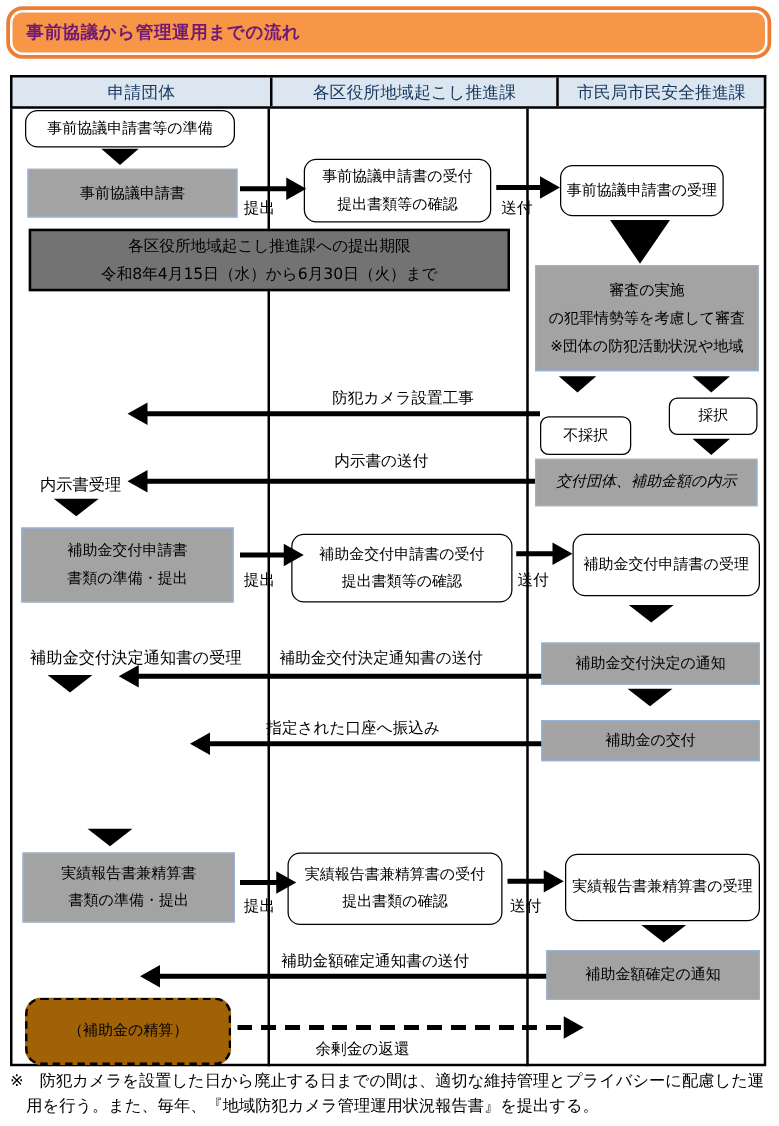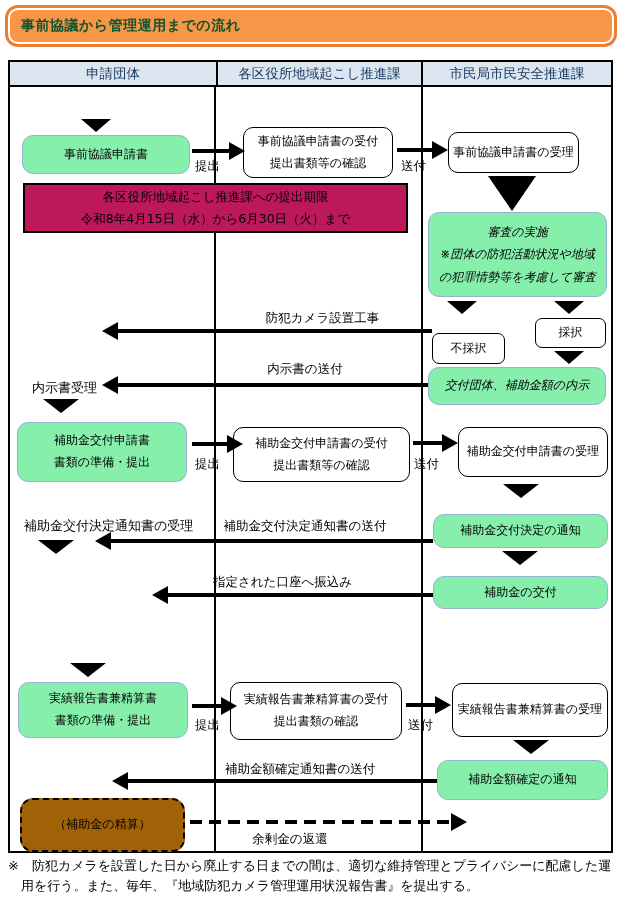--- a/index.html
+++ b/index.html
@@ -4,35 +4,35 @@
 <style>
   * { margin:0; padding:0; box-sizing:border-box; }
   html,body { background:#ffffff; }
   body { font-family:"DejaVu Sans", sans-serif; color:#000; }
   .stage { position:relative; width:623px; height:901px; background:#fff; overflow:hidden; }
   .abs { position:absolute; }
 
   
   .banner { left:5px; top:5px; width:612px; height:42px; border:3px solid #ED7D31; border-radius:13px; background:#fff; padding:2px; }
   .banner-inner { width:100%; height:100%; background:#F79646; border-radius:8px; display:flex; align-items:center; padding-left:11px; }
-  .banner-title { font-weight:bold; font-size:14px; color:#14532d; letter-spacing:0.5px; }
+  .banner-title { font-weight:bold; font-size:14px; color:#701a75; letter-spacing:0.5px; }
 
   
   .table-frame { left:8px; top:60px; width:605px; height:793px; border:2px solid #000; background:transparent; }
   .vline { top:60px; height:793px; width:0; border-left:2px solid #000; z-index:1; }
   .header-row { left:8px; top:60px; width:605px; height:27px; background:#DCE6F1; border:2px solid #000; display:flex; z-index:2; }
   .hcell { display:flex; align-items:center; justify-content:center; font-size:13.5px; color:#17375E; }
   .hcell + .hcell { border-left:2px solid #000; }
 
   
   .wbox, .bbox, .dbox, .ybox { display:flex; flex-direction:column; align-items:center; justify-content:center; text-align:center; font-size:12px; line-height:1.8; z-index:3; }
   .wbox { background:#fff; border:1.5px solid #000; border-radius:10px; }
-  .bbox { background:#86efac; border:1.5px solid #95B3D7; border-radius:11px; }
+  .bbox { background:#a3a3a3; border:1.5px solid #95B3D7; border-radius:0; }
   .dbox { background:#a16207; border:2px dashed #000; border-radius:13px; }
-  .ybox { background:#be185d; border:2.5px solid #000; font-size:12.5px; line-height:1.8; z-index:4;text-align:center; }
+  .ybox { background:#737373; border:2.5px solid #000; font-size:12.5px; line-height:1.8; z-index:4;text-align:center; }
   .small-rad { border-radius:7px; }
 
   
   .tri { width:0; height:0; border-left:15px solid transparent; border-right:15px solid transparent; border-top:13px solid #000; z-index:3; }
   .tri.big { border-left-width:24px; border-right-width:24px; border-top-width:35px; }
   .tri.mid { border-left-width:18px; border-right-width:18px; border-top-width:14px; }
 
   
   .harrow { height:4px; background:#000; z-index:3; }
   .harrow.head-r::after { content:""; position:absolute; right:-15px; top:50%; transform:translateY(-50%);
@@ -61,24 +61,27 @@
       <span class="banner-title">事前協議から管理運用までの流れ</span>
     </div>
   </div>
 
   <div class="abs table-frame"></div>
   <div class="abs vline" style="left:214px;"></div>
   <div class="abs vline" style="left:421px;"></div>
 
   <div class="abs header-row">
     <div class="hcell" style="width:206px;">申請団体</div>
-    <div class="hcell" style="width:205px;">各区役所地域起こし推進課</div>
+    <div class="hcell" style="width:229px;">各区役所地域起こし推進課</div>
     <div class="hcell" style="flex:1;">市民局市民安全推進課</div>
   </div>
 
+  <div class="abs wbox" style="left:20px; top:88px; width:168px; height:30px;">
+    <span>事前協議申請書等の準備</span>
+  </div>
   <div class="abs tri" style="left:81px; top:119px;"></div>
 
   <div class="abs bbox" style="left:22px; top:135px; width:168px; height:39px;">
     <span>事前協議申請書</span>
   </div>
 
   <div class="abs ybox" style="left:23px; top:183px; width:385px; height:50px;">
     <span>各区役所地域起こし推進課への提出期限</span>
     <span>令和8年4月15日（水）から6月30日（火）まで</span>
   </div>
@@ -118,24 +121,24 @@
   <div class="abs wbox" style="left:230px; top:682px; width:172px; height:58px;">
     <span>実績報告書兼精算書の受付</span>
     <span>提出書類の確認</span>
   </div>
 
   <div class="abs wbox" style="left:448px; top:132px; width:131px; height:41px;">
     <span>事前協議申請書の受理</span>
   </div>
   <div class="abs tri big" style="left:488px; top:176px;"></div>
 
-  <div class="abs bbox" style="left:428px; top:212px; width:179px; height:85px; line-height:1.85;font-style:italic;">
+  <div class="abs bbox" style="left:428px; top:212px; width:179px; height:85px; line-height:1.85;">
     <span>審査の実施</span>
+    <span>の犯罪情勢等を考慮して審査</span>
     <span>※団体の防犯活動状況や地域</span>
-    <span>の犯罪情勢等を考慮して審査</span>
   </div>
   <div class="abs tri" style="left:447px; top:301px;"></div>
   <div class="abs tri" style="left:554px; top:301px;"></div>
 
   <div class="abs wbox small-rad" style="left:432px; top:333px; width:73px; height:31px;">
     <span>不採択</span>
   </div>
   <div class="abs wbox small-rad" style="left:535px; top:318px; width:71px; height:30px;">
     <span>採択</span>
   </div>

